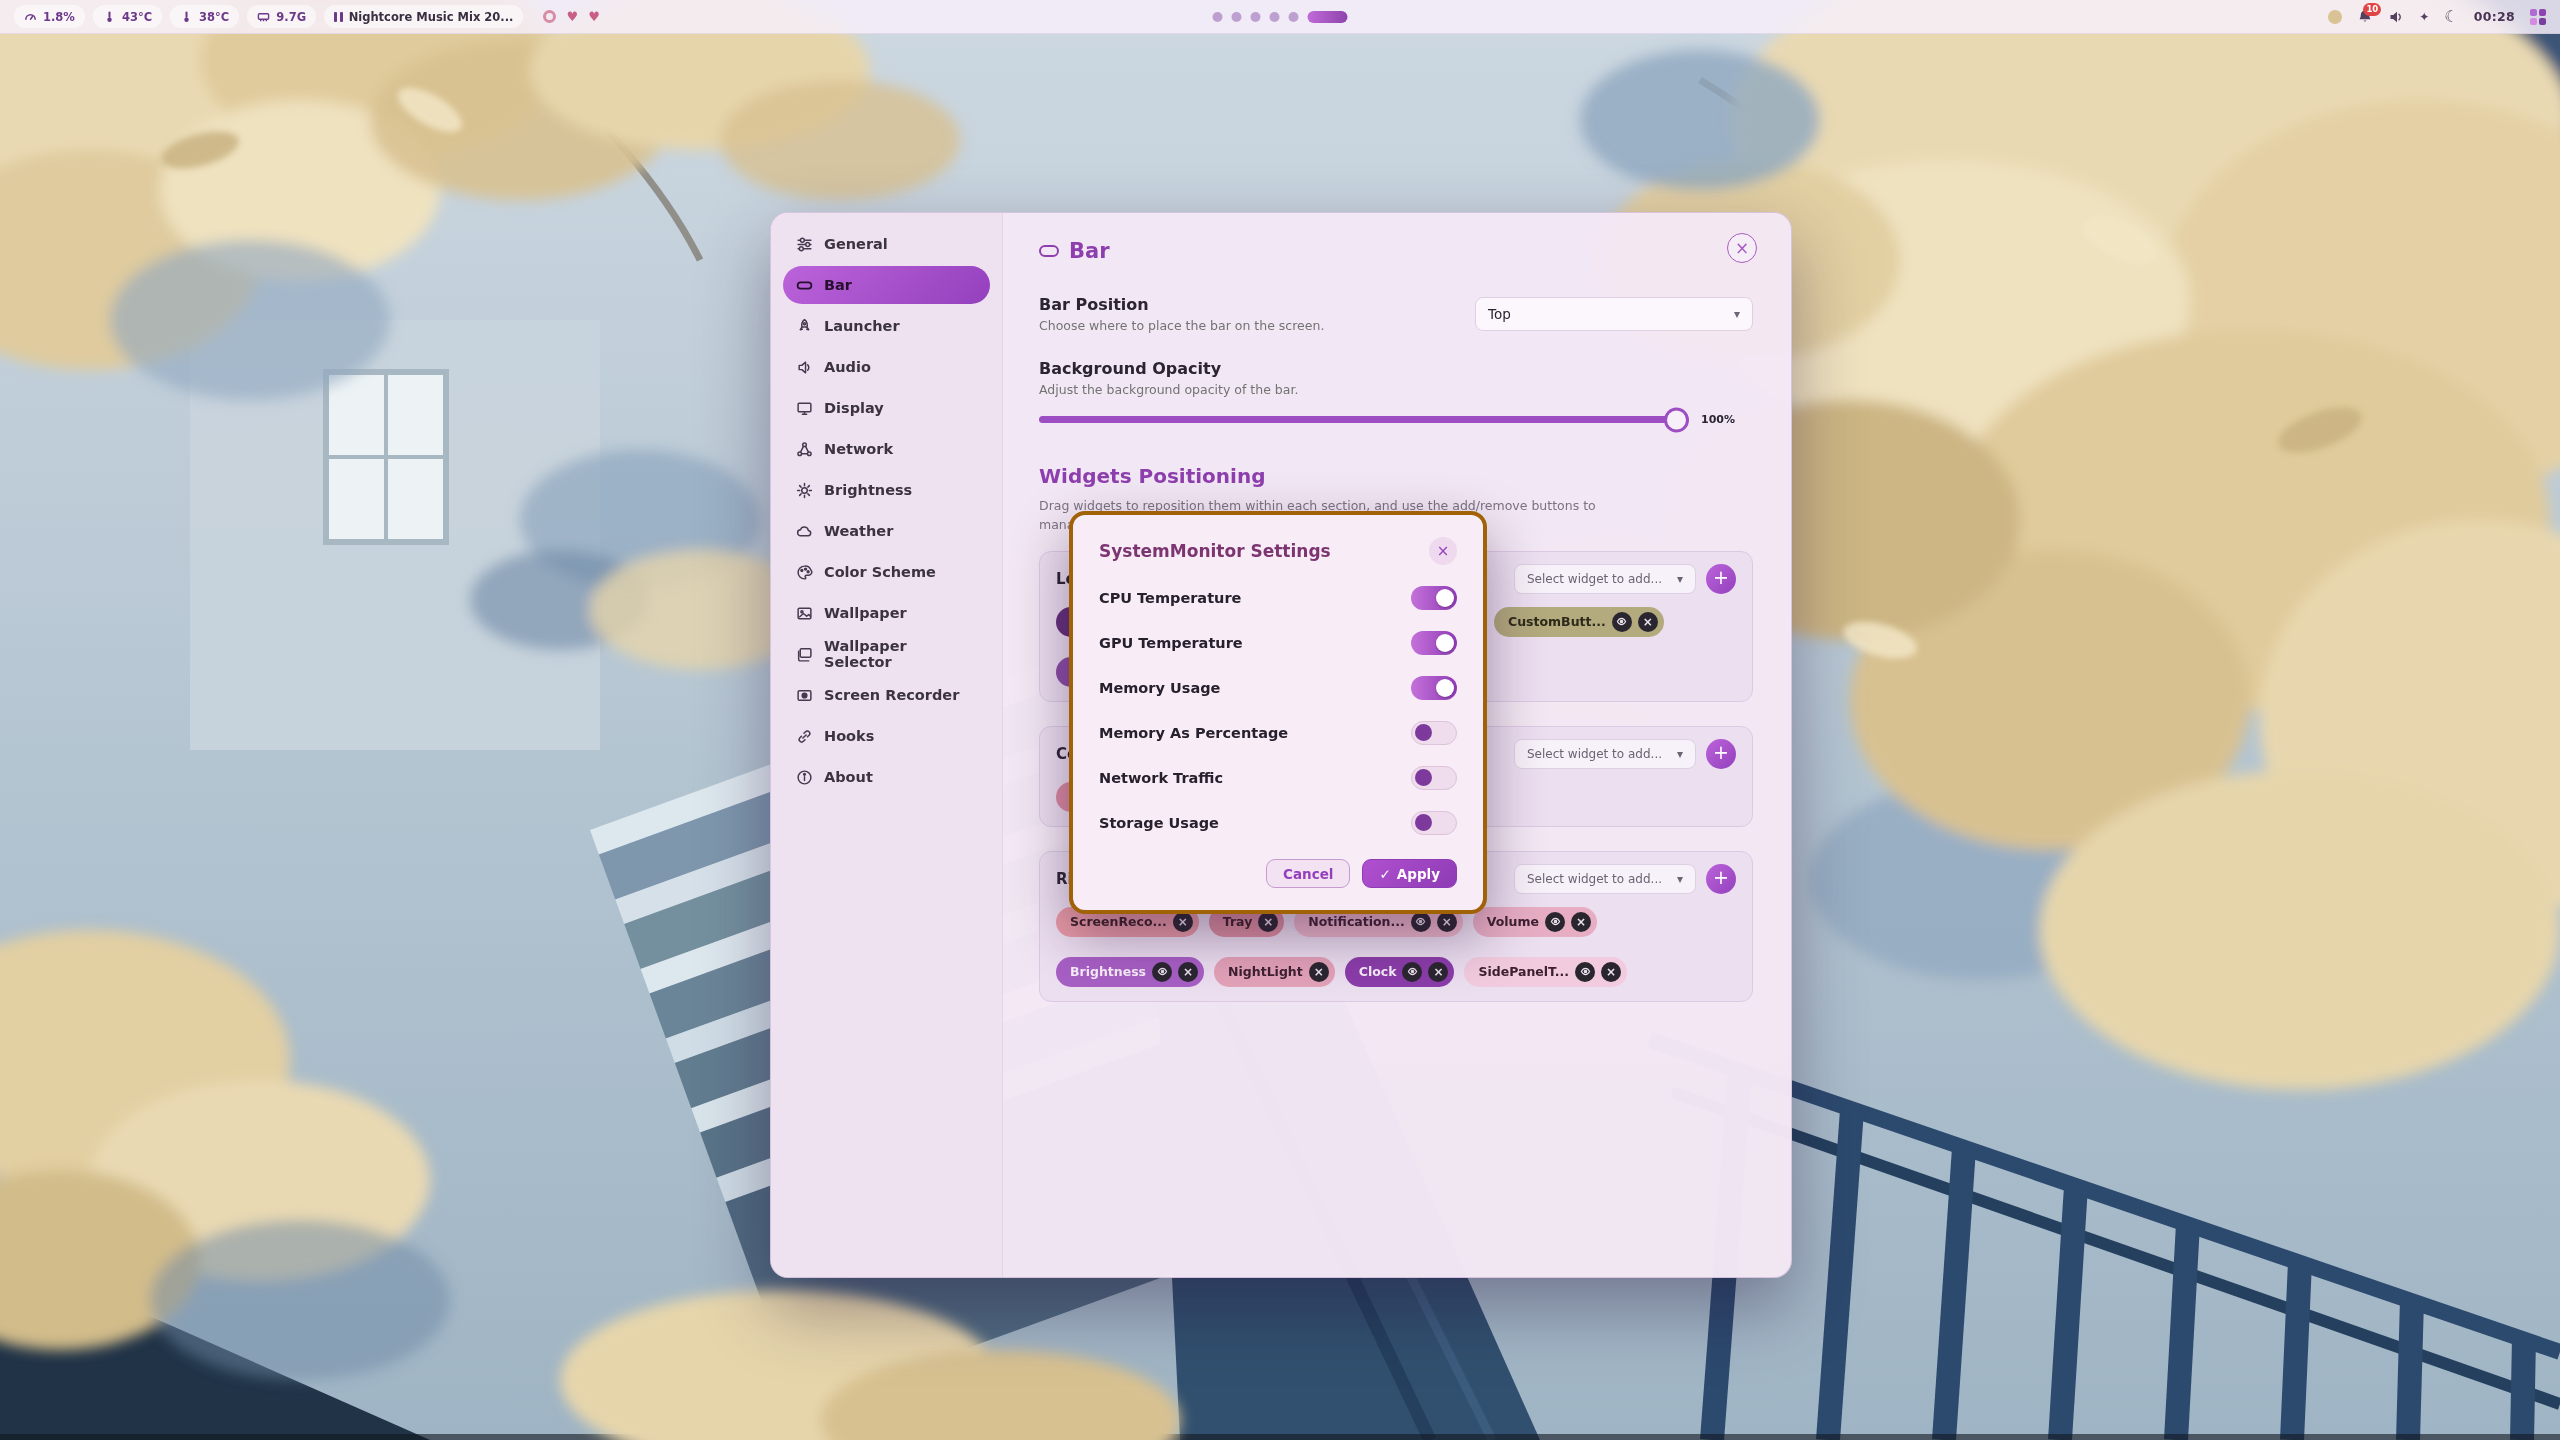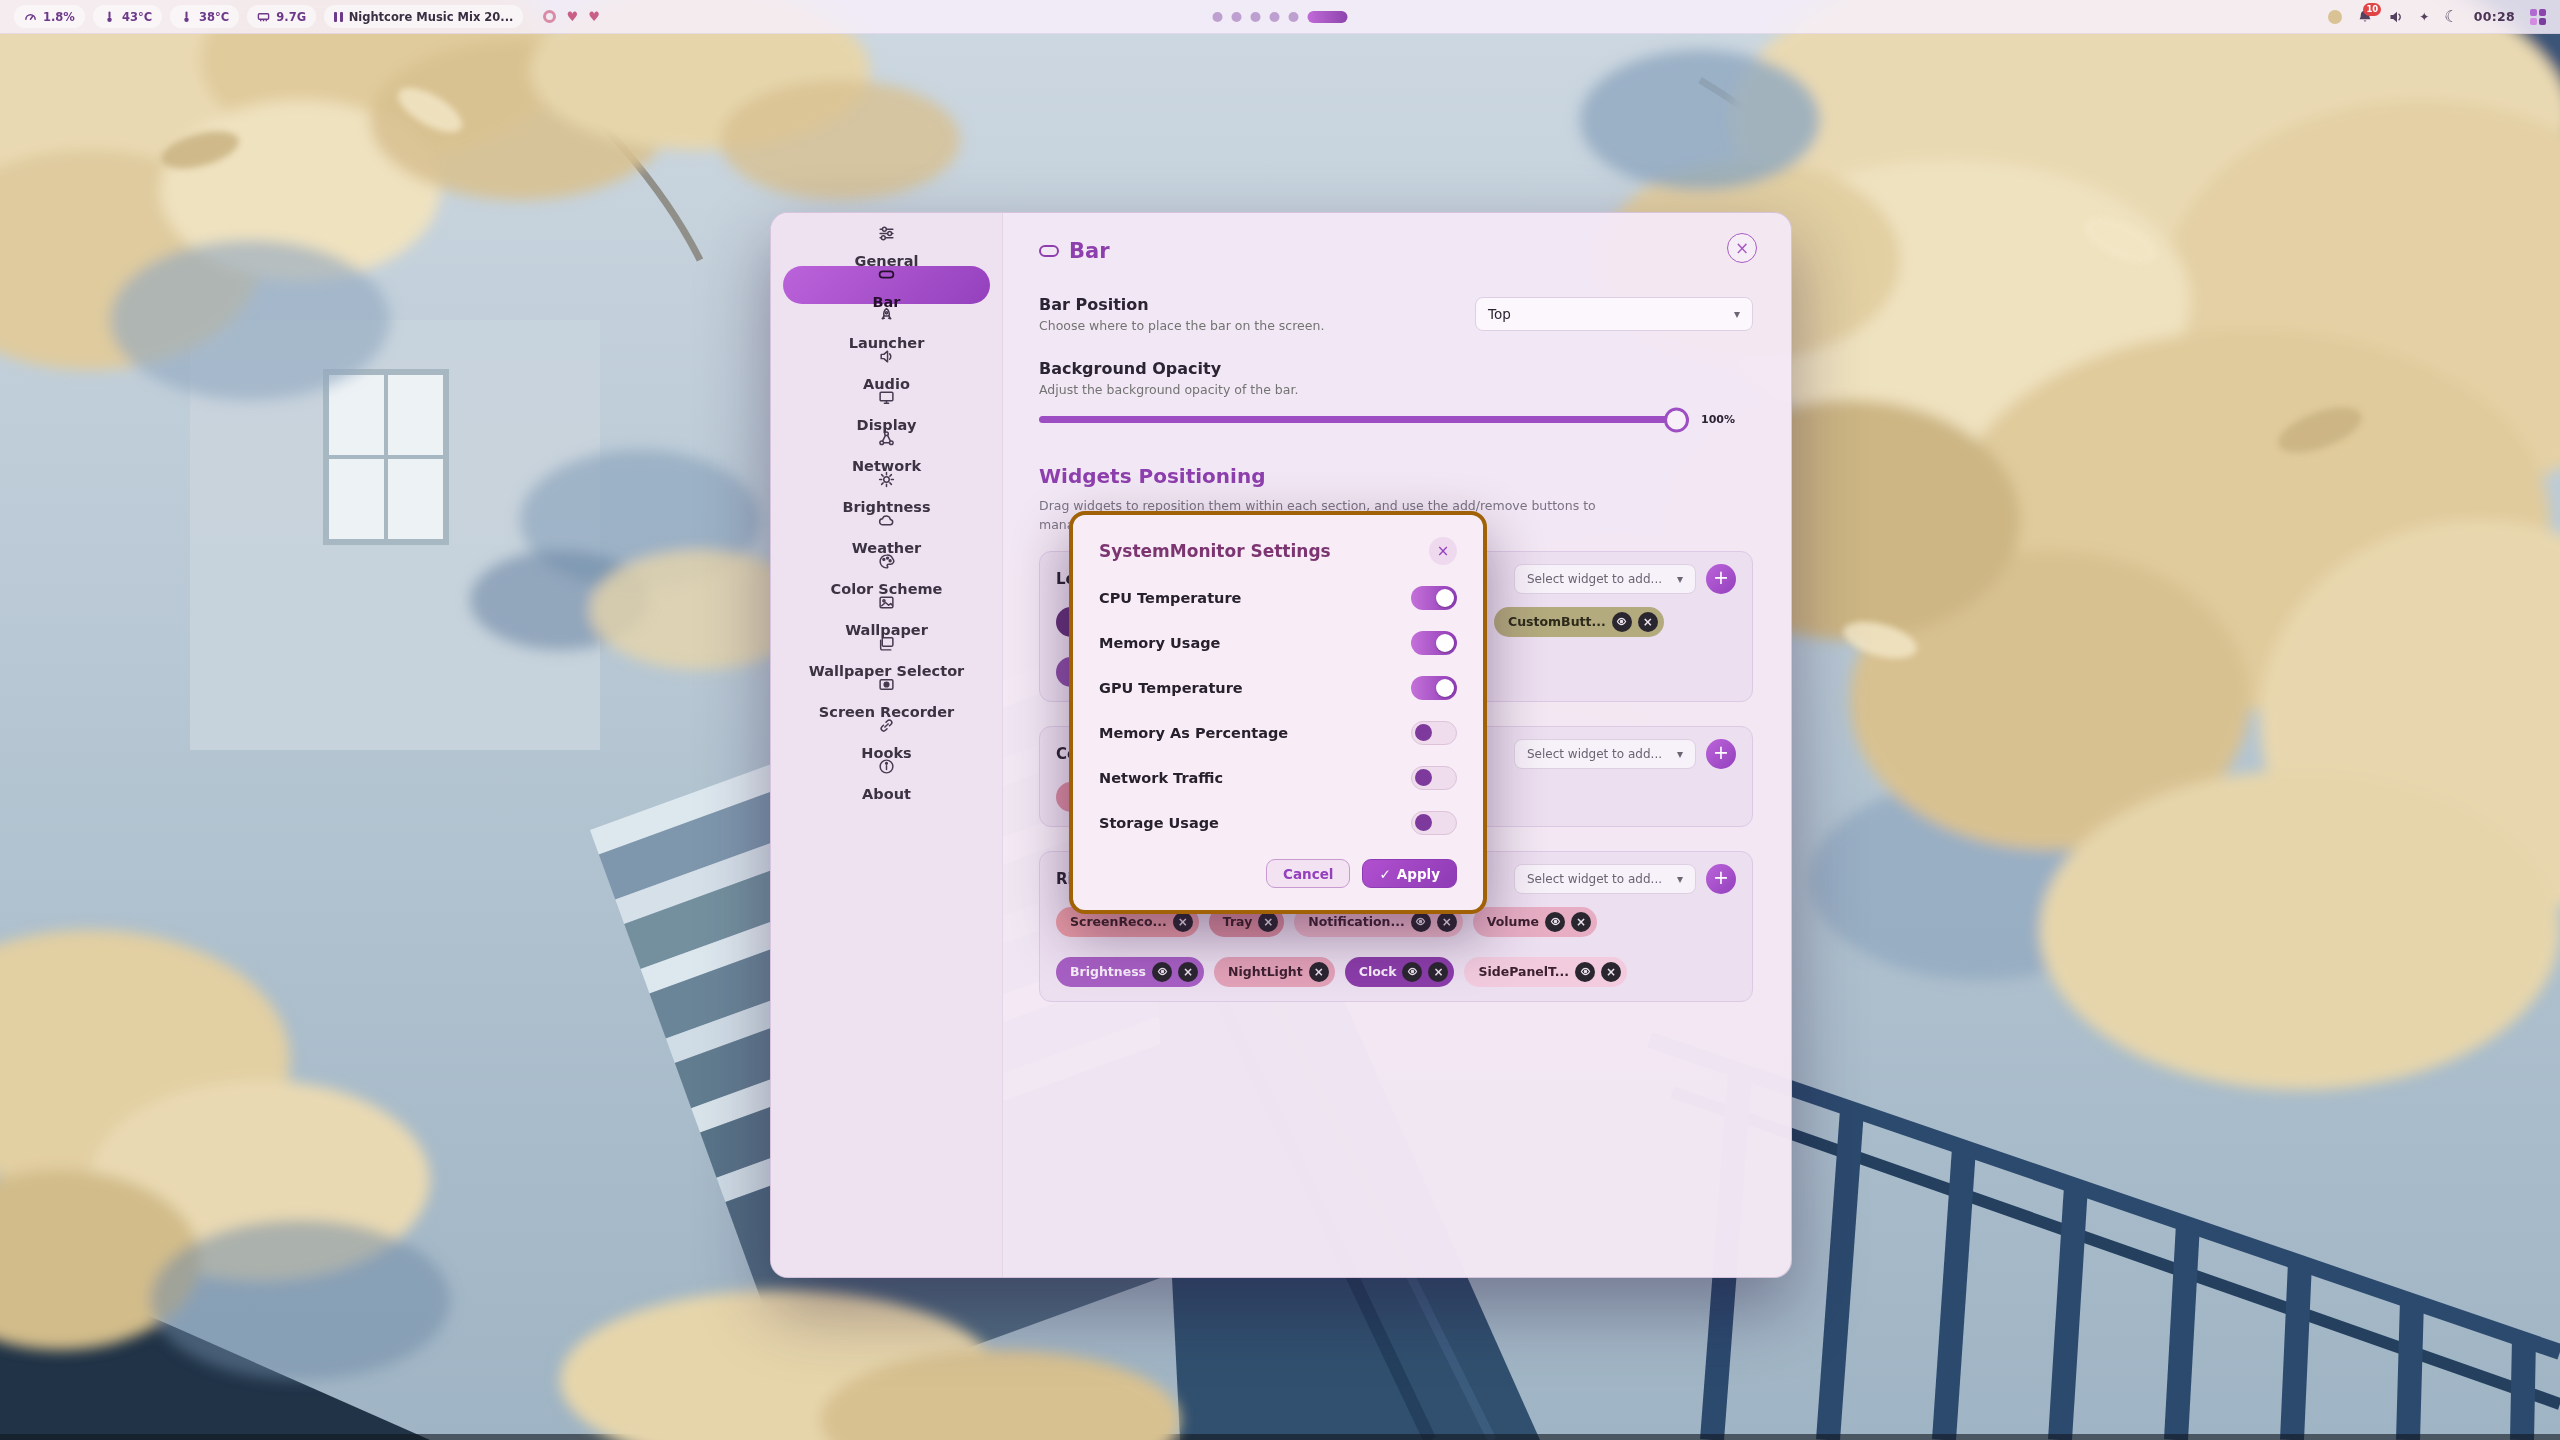--- a/index.html
+++ b/index.html
@@ -45,21 +45,21 @@
   .gridicon i:nth-child(3){background:#d48ae0}.gridicon i:nth-child(4){background:#7a3e9e}
 
   
   .window { position:absolute; left:770px; top:212px; width:1022px; height:1066px; z-index:10;
     background:rgba(243,232,244,0.98); border-radius:18px;
     border:1px solid rgba(120,70,140,0.22);
     box-shadow:0 30px 70px rgba(35,15,55,0.38); display:flex; overflow:hidden; }
   .sidebar { width:232px; background:#efe2f0; border-right:1px solid rgba(90,50,110,0.08);
     padding:12px 12px; display:flex; flex-direction:column; gap:3px; }
   .side-item { display:flex; align-items:center; gap:11px; height:38px; padding:0 13px;
-    border-radius:19px; font-size:14.5px; font-weight:600; color:#3b3342; cursor:pointer;flex-direction:column; }
+    border-radius:19px; font-size:14.5px; font-weight:600; color:#3b3342; cursor:pointer; }
   .side-item svg { flex:0 0 auto; }
   .side-item.active { background:linear-gradient(135deg,#bb63da,#9440bd); color:#26102e; }
   .content { flex:1; position:relative; padding:26px 38px 30px 36px; overflow:hidden; }
   .c-header { display:flex; align-items:center; gap:10px; }
   .hdr-bar-icon { width:20px; height:12px; border:2.4px solid #8e3fae; border-radius:7px; }
   .c-title { font-size:21px; font-weight:700; color:#8e3fae; }
   .win-close { position:absolute; top:20px; right:34px; width:30px; height:30px; border-radius:50%;
     border:1.6px solid #a85cc2; color:#a85cc2; display:flex; align-items:center; justify-content:center;
     font-size:17px; cursor:pointer; background:rgba(255,255,255,0.25); }
 
@@ -626,25 +626,25 @@
     <div class="dlg-close">
         <span>×</span>
       </div>
   </div>
   <div class="dlg-rows">
     <div class="dlg-row">
       <span class="dlg-label">CPU Temperature</span>
       <div class="toggle" data-state="on"></div>
     </div>
     <div class="dlg-row">
+      <span class="dlg-label">GPU Temperature</span>
+      <div class="toggle" data-state="on"></div>
+    </div>
+    <div class="dlg-row">
       <span class="dlg-label">Memory Usage</span>
-      <div class="toggle" data-state="on"></div>
-    </div>
-    <div class="dlg-row">
-      <span class="dlg-label">GPU Temperature</span>
       <div class="toggle" data-state="on"></div>
     </div>
     <div class="dlg-row">
       <span class="dlg-label">Memory As Percentage</span>
       <div class="toggle" data-state="off"></div>
     </div>
     <div class="dlg-row">
       <span class="dlg-label">Network Traffic</span>
       <div class="toggle" data-state="off"></div>
     </div>

